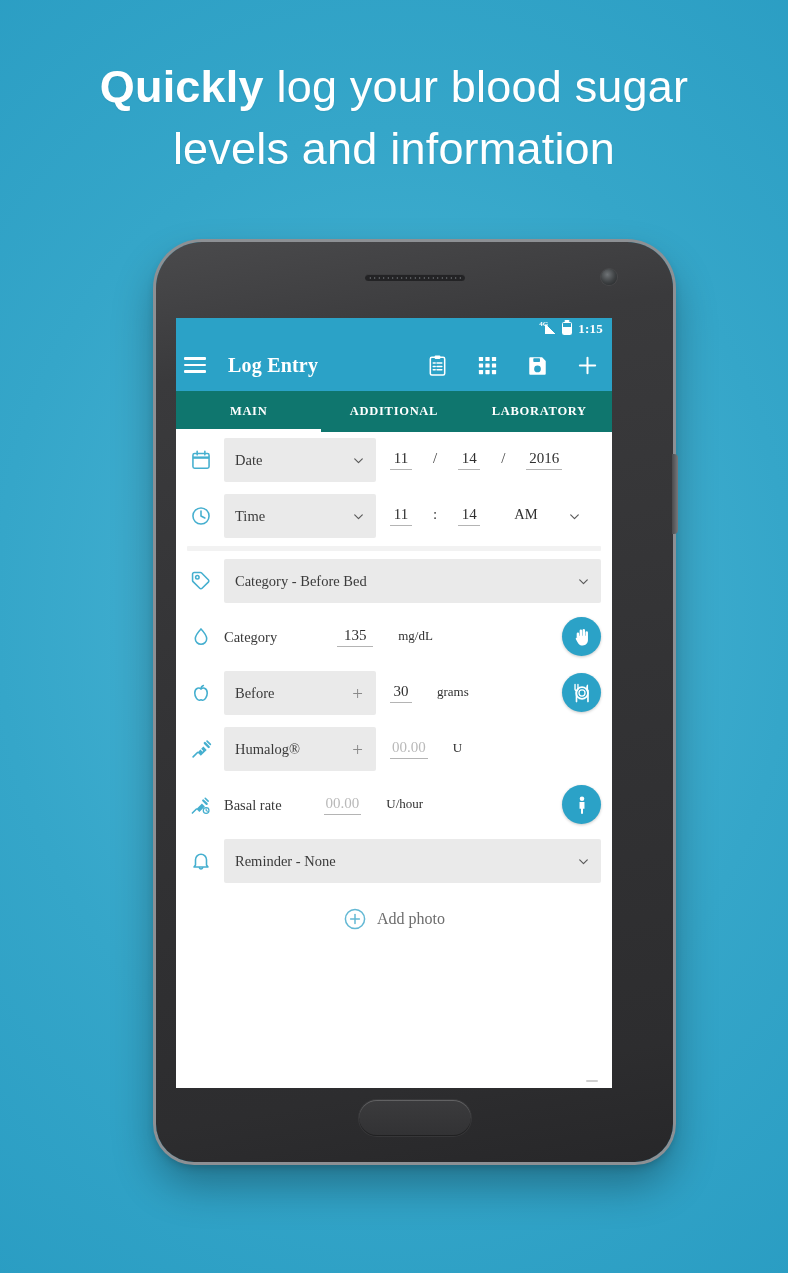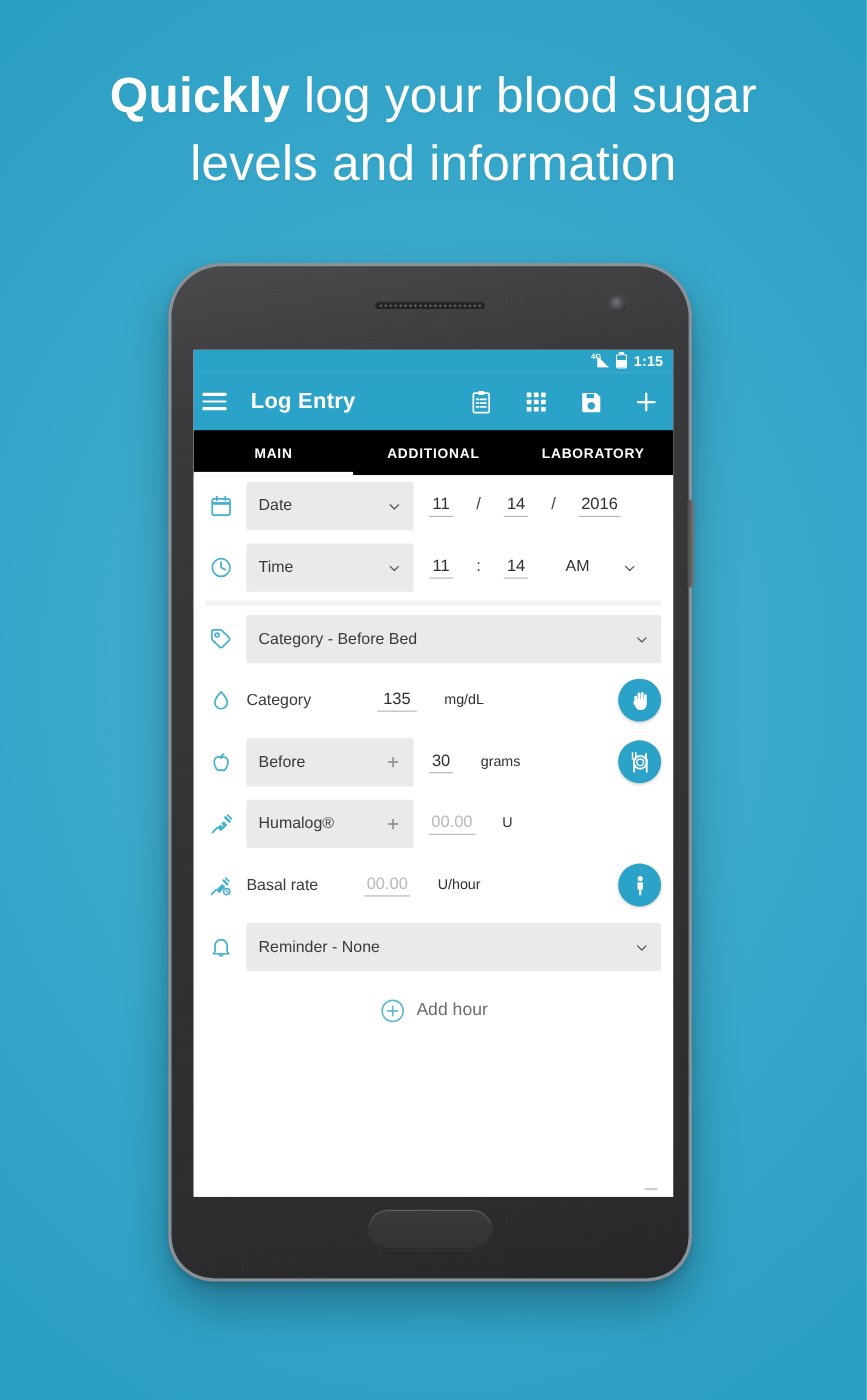--- a/index.html
+++ b/index.html
@@ -27,28 +27,29 @@
     letter-spacing: 0.2px;
     text-shadow: 0 1px 2px rgba(0,0,0,0.06);
   }
   .headline .strong { font-weight: 700; margin-top: 31px; }
 
   
   .phone {
     position: absolute;
     left: 156px;
     top: 242px;
-    width: 470px;
+    width: 517px;
     height: 920px;
     border-radius: 46px 46px 38px 38px;
     background: linear-gradient(170deg, #4a4a4c 0%, #3a3a3c 14%, #333335 50%, #2d2d2f 88%, #272729 100%);
     box-shadow:
       0 0 0 3px #8d9094,
       0 22px 44px rgba(0,0,0,0.32),
       0 4px 10px rgba(0,0,0,0.22);
+    font-family: Liberation Serif, serif;
   }
   .phone::before {
     
     content: "";
     position: absolute;
     inset: 3px;
     border-radius: 44px 44px 36px 36px;
     background-image: radial-gradient(rgba(255,255,255,0.035) 0.6px, transparent 0.7px);
     background-size: 4px 4px;
     pointer-events: none;
@@ -172,21 +173,21 @@
     letter-spacing: 0.2px;
     white-space: nowrap;
   }
   .appbar-actions { margin-left: auto; display: flex; align-items: center; gap: 27px; }
   .ab-icon { width: 23px; height: 23px; display: block; cursor: pointer; }
   .ab-icon svg { display: block; width: 100%; height: 100%; }
 
   
   .tabs {
     height: 41px;
-    background: #000000;
+    background: #0f766e;
     display: flex;
     text-align: center;
   }
   .tab {
     flex: 1;
     display: flex;
     align-items: center;
     justify-content: center;
     color: #ffffff;
     font-size: 12.5px;
@@ -612,20 +613,20 @@
       </div>
 
       <div class="add-photo">
         <span class="circle-plus">
           <svg viewBox="0 0 24 24" fill="none" stroke="#63b8d4" stroke-width="1.5" stroke-linecap="round">
             <circle cx="12" cy="12" r="9.6"></circle>
             <line x1="12" y1="7.6" x2="12" y2="16.4"></line>
             <line x1="7.6" y1="12" x2="16.4" y2="12"></line>
           </svg>
         </span>
-        <span class="ap-label">Add hour</span>
+        <span class="ap-label">Add photo</span>
       </div>
 
       <div class="scroll-hint"></div>
     </div>
 
   </div>
 </div>
 
 </body></html>

